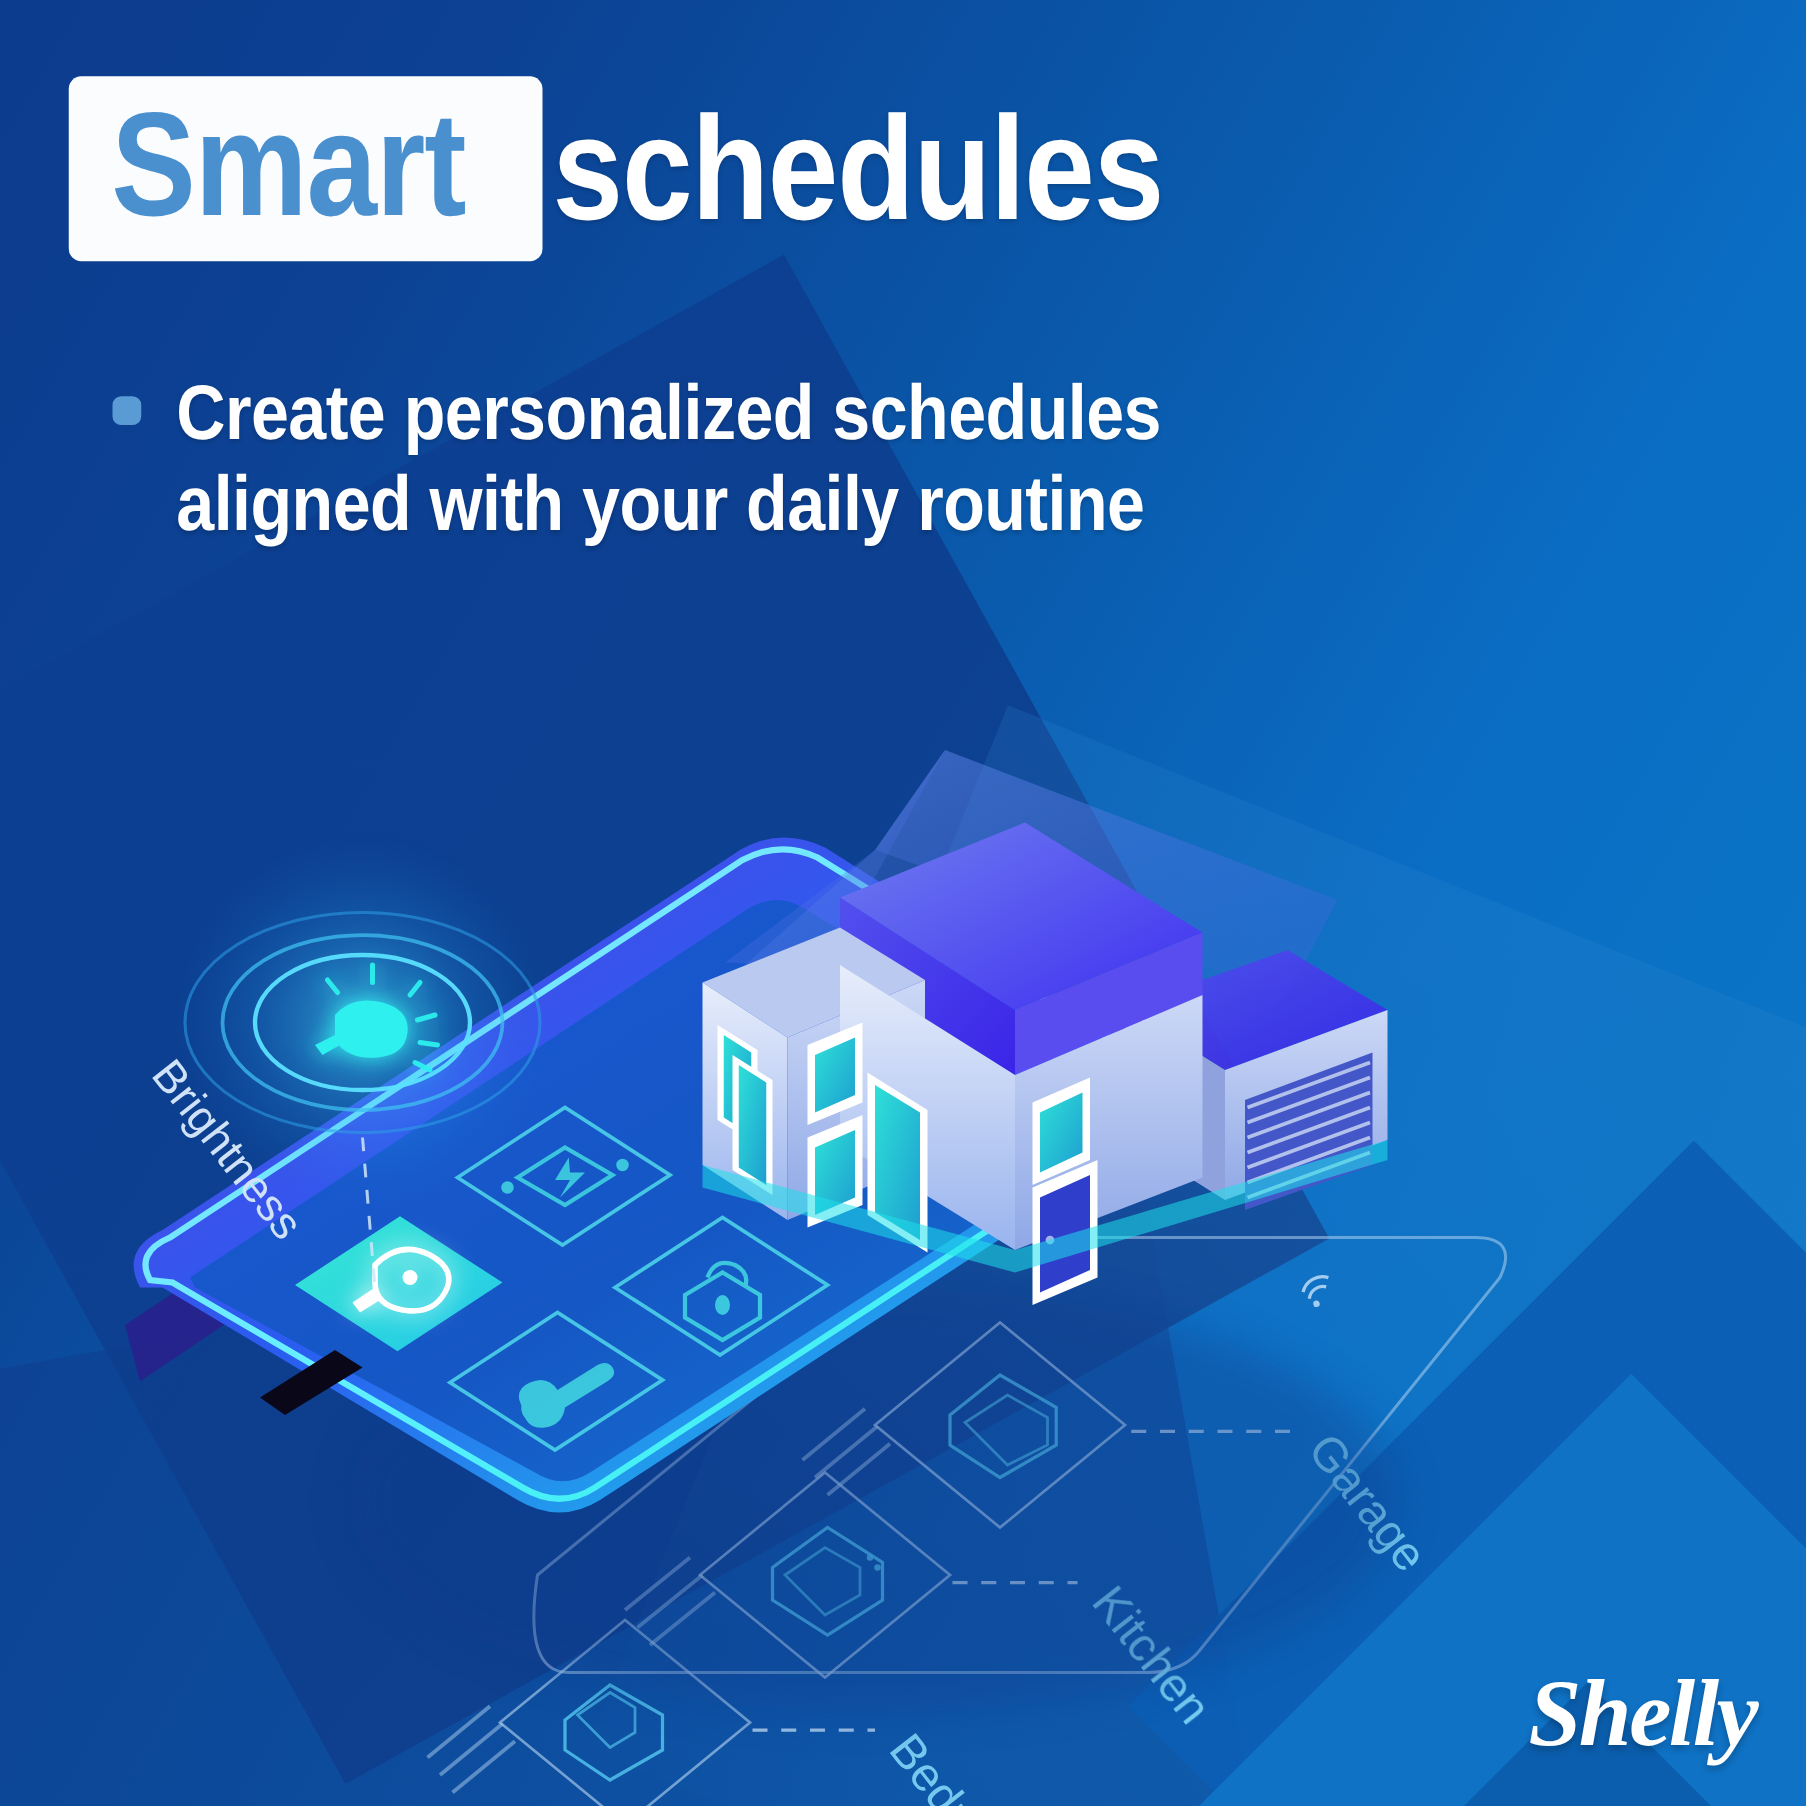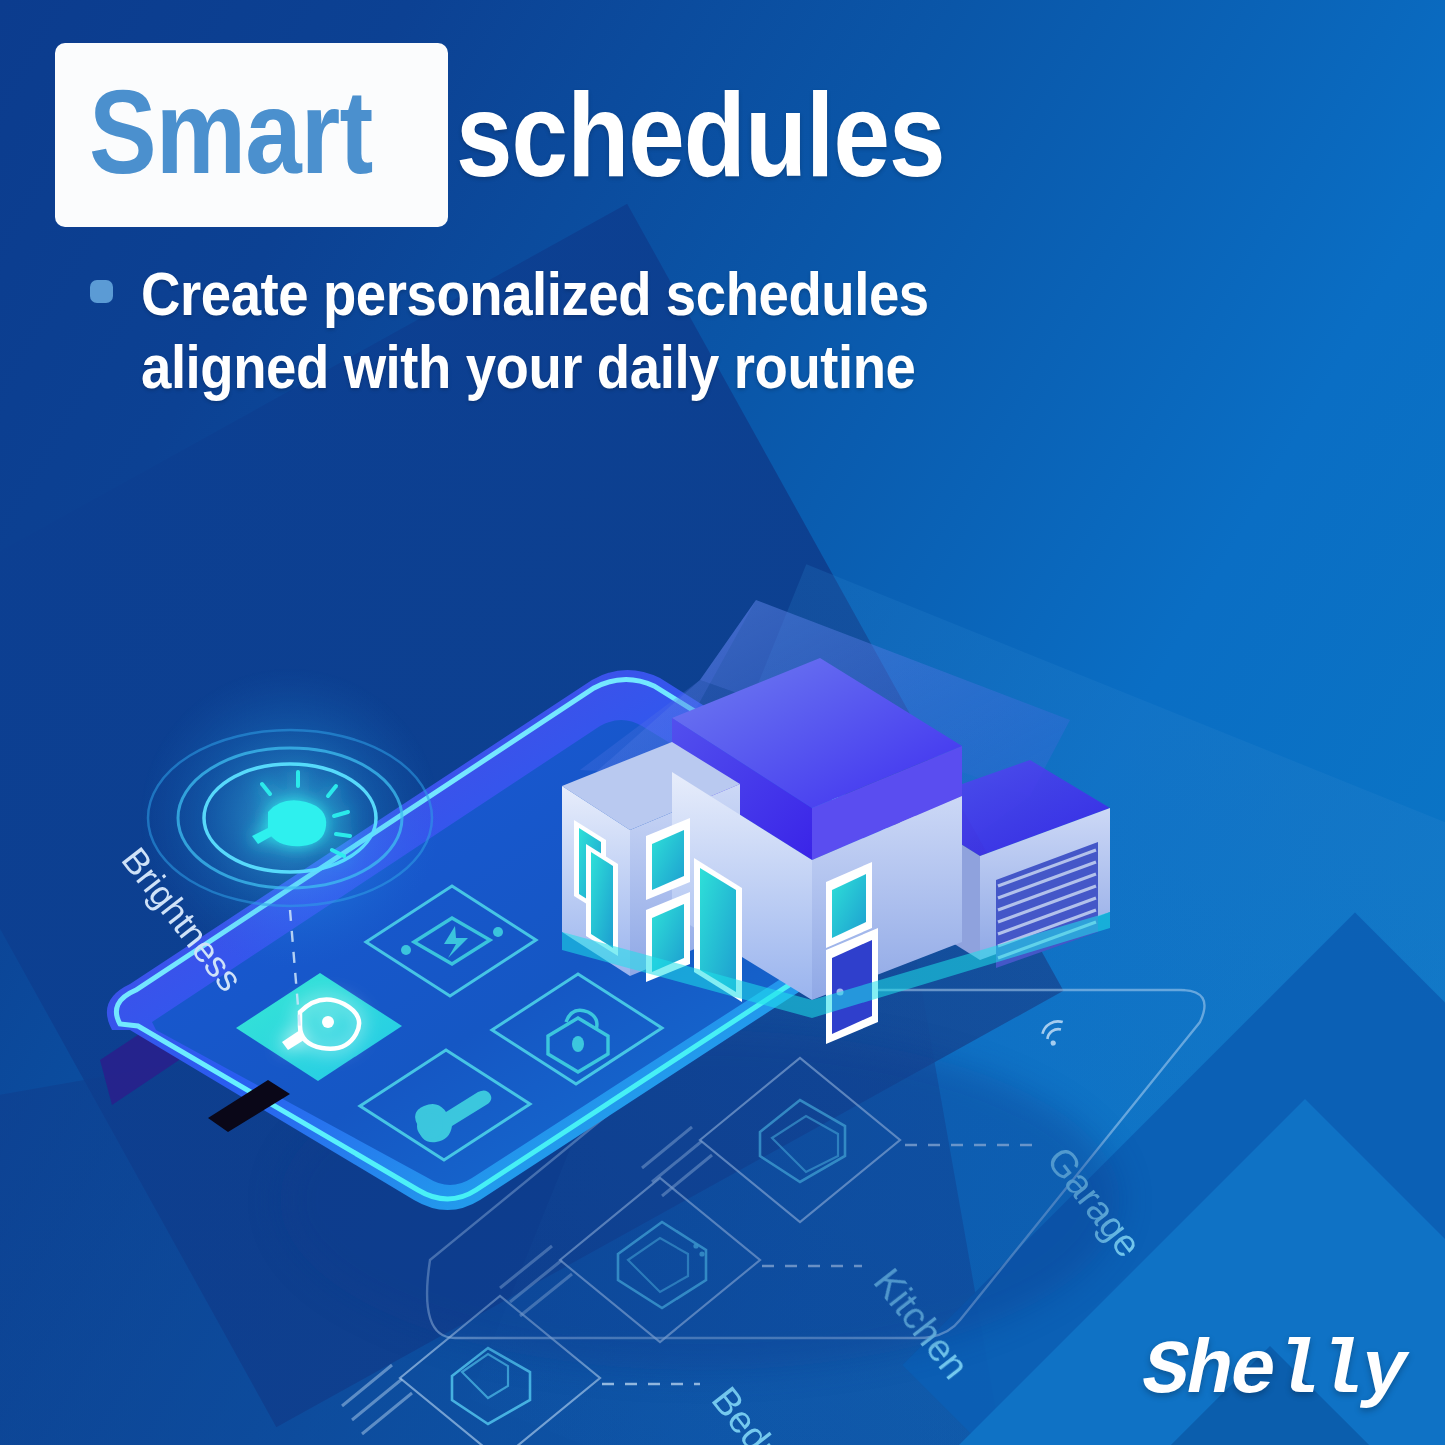--- a/index.html
+++ b/index.html
@@ -47,61 +47,61 @@
   }
 
   
   .headline{
     position:absolute;left:55px;top:60px;
     display:flex;align-items:center;
     height:150px;
   }
   .headline-box{
     background:#fbfcfd;border-radius:10px;
-    padding:8px 30px 14px 34px;
-    display:flex;align-items:center;height:184px;
+    padding:8px 16px 14px 34px;
+    display:flex;align-items:center;height:148px;
   }
   .hl-smart{
     color:#4b90ce;font-size:118px;line-height:1;
     font-weight:bold;letter-spacing:-1px;
     transform:scaleX(.86);transform-origin:left center;
     font-family:"Liberation Sans", sans-serif;
   }
   .hl-rest{
     color:#ffffff;font-size:118px;line-height:1;
     font-weight:bold;letter-spacing:-1px;margin-left:8px;
     transform:scaleX(.86);transform-origin:left center;
     text-shadow:0 2px 5px rgba(0,0,0,.20);
     font-family:"Liberation Sans", sans-serif;
   }
 
   
   .bullets{position:absolute;left:90px;top:258px;width:1140px;}
-  .bullet-row{display:flex;align-items:flex-start;margin-bottom:42px;}
+  .bullet-row{display:flex;align-items:flex-start;margin-bottom:42px;margin-top:37px;}
   .bullet-marker{
     width:23px;height:23px;border-radius:7px;background:#5b9bd5;
     margin-top:22px;margin-right:28px;flex:0 0 auto;
   }
   .bullet-text{
     color:#ffffff;font-size:62px;line-height:1.17;font-weight:bold;
     letter-spacing:-.5px;
     transform:scaleX(.88);transform-origin:left top;
     text-shadow:0 2px 4px rgba(0,0,0,.18);
     white-space:pre-line;
   }
 
   
   #stage{position:absolute;left:0;top:560px;width:1445px;height:885px;}
   #stage svg{display:block;width:100%;height:100%;}
 
   
   .logo{
     position:absolute;right:40px;bottom:30px;
     color:#ffffff;font-size:76px;font-weight:bold;font-style:italic;
-    font-family:Liberation Mono, monospace;
+    font-family:Liberation Serif, serif;
     letter-spacing:-2px;
     text-shadow:0 3px 6px rgba(0,0,0,.25);
   }
 </style>
 </head>
 <body>
 
 <div id="poster">
 
   <div class="bg-wedge wedge-left"></div>

